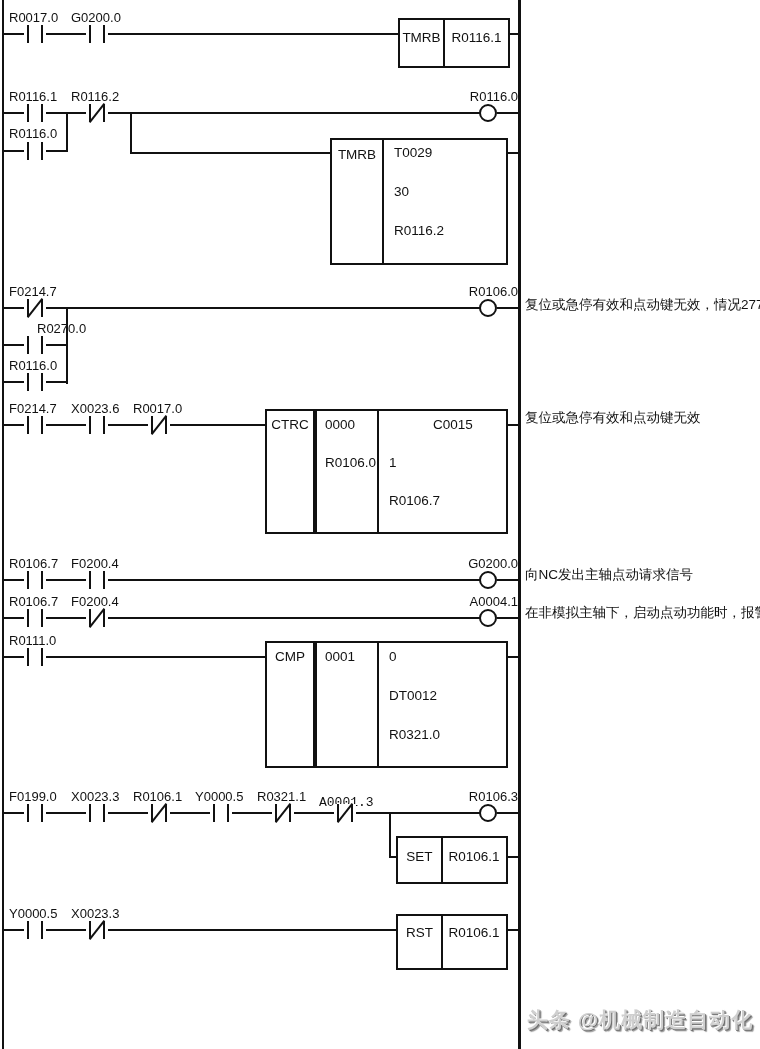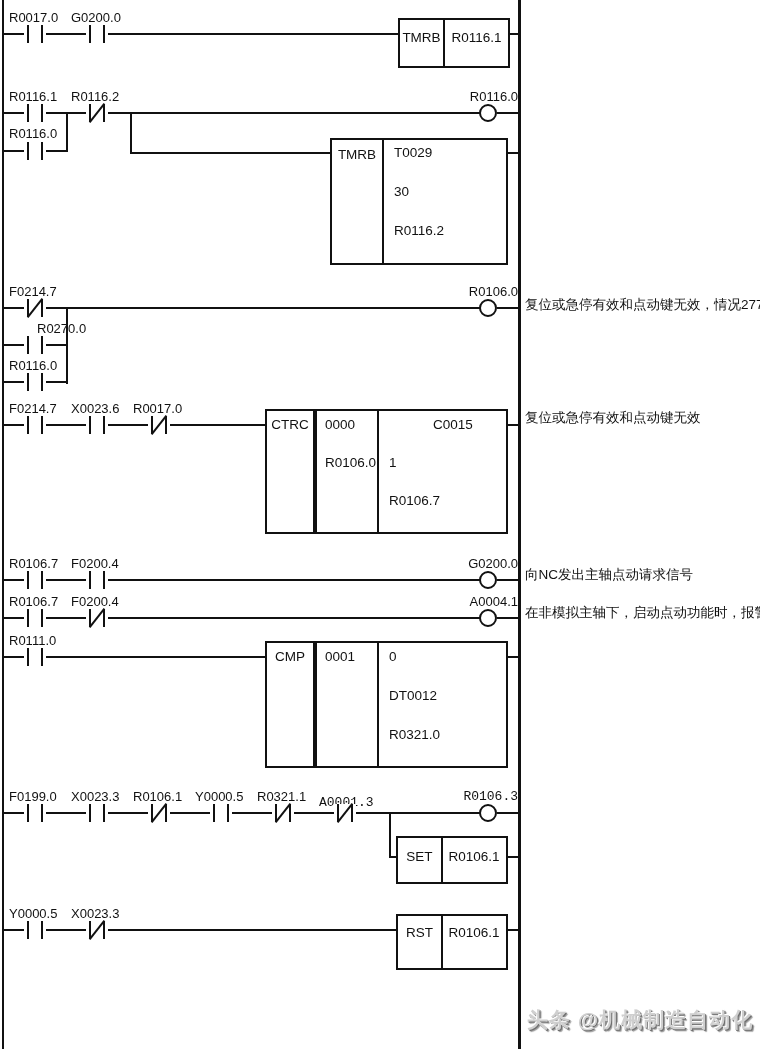--- a/index.html
+++ b/index.html
@@ -220,21 +220,21 @@
   <div class="contact" style="left:272px;top:804px;">
       <i class="b bl"></i>
       <i class="b br"></i>
       <i class="sl"></i>
     </div>
   <div class="contact" style="left:334px;top:804px;">
       <i class="b bl"></i>
       <i class="b br"></i>
       <i class="sl"></i>
     </div>
-  <div class="lbl rlbl" style="left:430px;top:789px;font-family:Liberation Mono, monospace;">R0106.3</div>
+  <div class="lbl rlbl" style="left:430px;top:789px;">R0106.3</div>
   <div class="coil" style="left:479px;top:804px;"></div>
   <div class="vw" style="left:389px;top:812px;height:46px;"></div>
   <div class="hw" style="left:389px;top:856px;width:9px;"></div>
   <div class="hw" style="left:508px;top:856px;width:10px;"></div>
   <div class="lbox" style="left:396px;top:836px;width:112px;height:48px;">
     <div class="bdiv" style="left:43px;"></div>
     <div class="btxt ctr" style="left:0;top:11px;width:43px;text-align:center;">SET</div>
     <div class="btxt ctr" style="left:45px;top:11px;width:62px;">R0106.1</div>
   </div>
 

